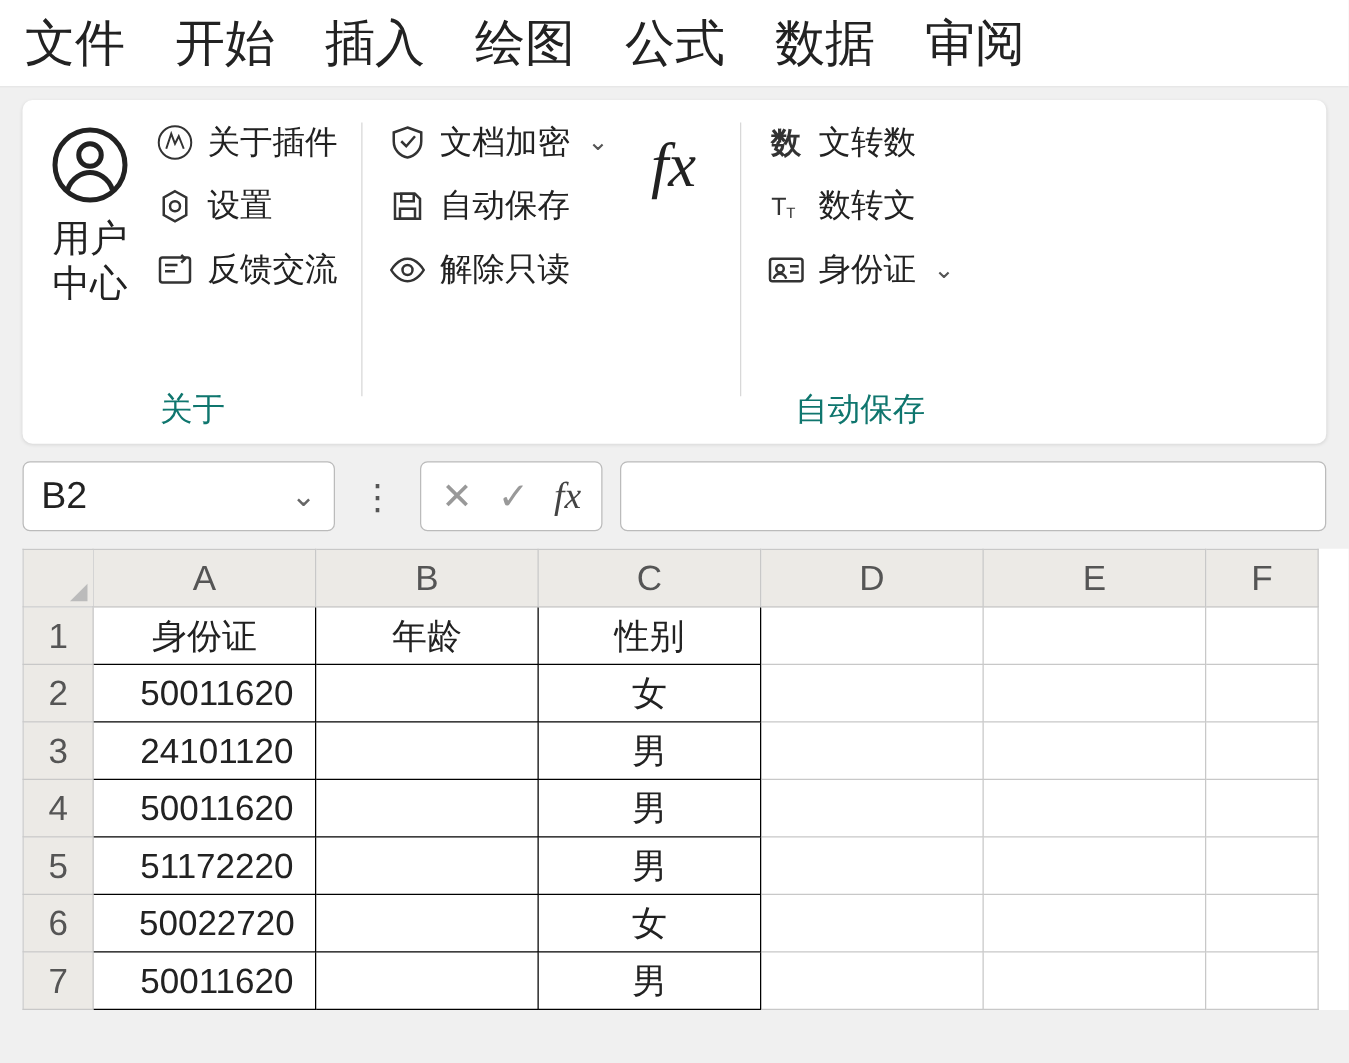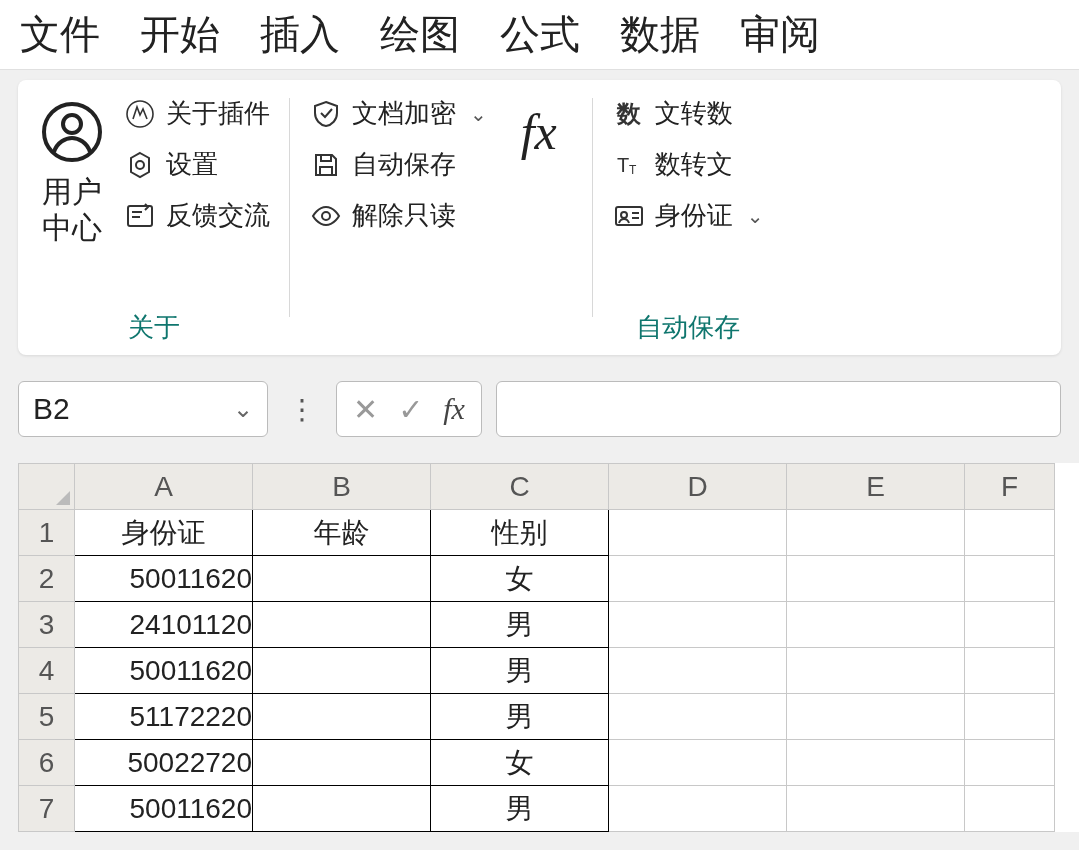--- a/index.html
+++ b/index.html
@@ -12,40 +12,40 @@
 .group.sep::after{content:"";position:absolute;right:0;top:8px;bottom:28px;width:1px;background:#d8d8d8}
 .group-body{flex:1;display:flex;align-items:flex-start;gap:18px}
 .group-label{text-align:center;font-size:26px;color:#0f766e;padding-top:6px}
 .vbtn{display:flex;flex-direction:column;align-items:center;justify-content:flex-start;gap:8px;cursor:pointer;padding-top:8px}
 .vbtn .big-icon{width:68px;height:68px;display:flex;align-items:center;justify-content:center}
 .vbtn .lbl{font-size:30px;color:#222;text-align:right;line-height:1.2}
 .stack{display:flex;flex-direction:column;gap:16px;padding-top:6px}
 .hbtn{display:flex;align-items:center;gap:10px;cursor:pointer;font-size:26px;color:#222;white-space:nowrap}
 .hbtn .sm-icon{width:32px;height:32px;display:flex;align-items:center;justify-content:center;color:#333}
 .chev{font-size:20px;color:#555;margin-left:4px}
-.fbar{display:flex;align-items:center;gap:14px;padding:26px 18px}
+.fbar{display:flex;align-items:center;gap:14px;padding:14px 18px}
 .namebox{background:#fff;border:1px solid #bbb;border-radius:6px;height:56px;width:250px;display:flex;align-items:center;padding:0 14px;justify-content:space-between}
 .namebox span{font-size:30px;color:#222}
 .namebox .dd{font-size:24px;color:#666}
 .dots{font-size:28px;color:#555;cursor:pointer;padding:0 6px}
 .editbox{background:#fff;border:1px solid #bbb;border-radius:6px;height:56px;display:flex;align-items:center;padding:0 16px;gap:20px}
 .editbox .act{font-size:30px;color:#999;cursor:pointer}
 .editbox .fx{font-size:30px;font-style:italic;color:#444;font-family:Georgia,serif}
 .fcontent{background:#fff;border:1px solid #bbb;border-radius:6px;height:56px;flex:1}
 .sheet{background:#fff;margin:0 0 0 18px}
 table{border-collapse:collapse;table-layout:fixed}
 th,td{border:1px solid #c8c8c8;font-size:28px;color:#222;text-align:center;padding:0;height:46px;font-weight:normal}
 .hdr{background:#eceae6;color:#555}
 .corner{background:#eceae6;position:relative}
 .corner::after{content:"";position:absolute;right:4px;bottom:4px;width:0;height:0;border-right:14px solid #bbb;border-top:14px solid transparent}
 .rowh{width:56px}
 .colh{width:178px}
 .data td{border:1.5px solid #000}
 .data td.open{border:1px solid #c8c8c8}
-.data td.la{text-align:right;padding-left:20px}
+.data td.la{text-align:center;padding-left:20px}
 </style>
 </head>
 <body>
 
 <div class="topbar">
   <div class="menu-item">文件</div>
   <div class="menu-item">开始</div>
   <div class="menu-item">插入</div>
   <div class="menu-item">绘图</div>
   <div class="menu-item">公式</div>

